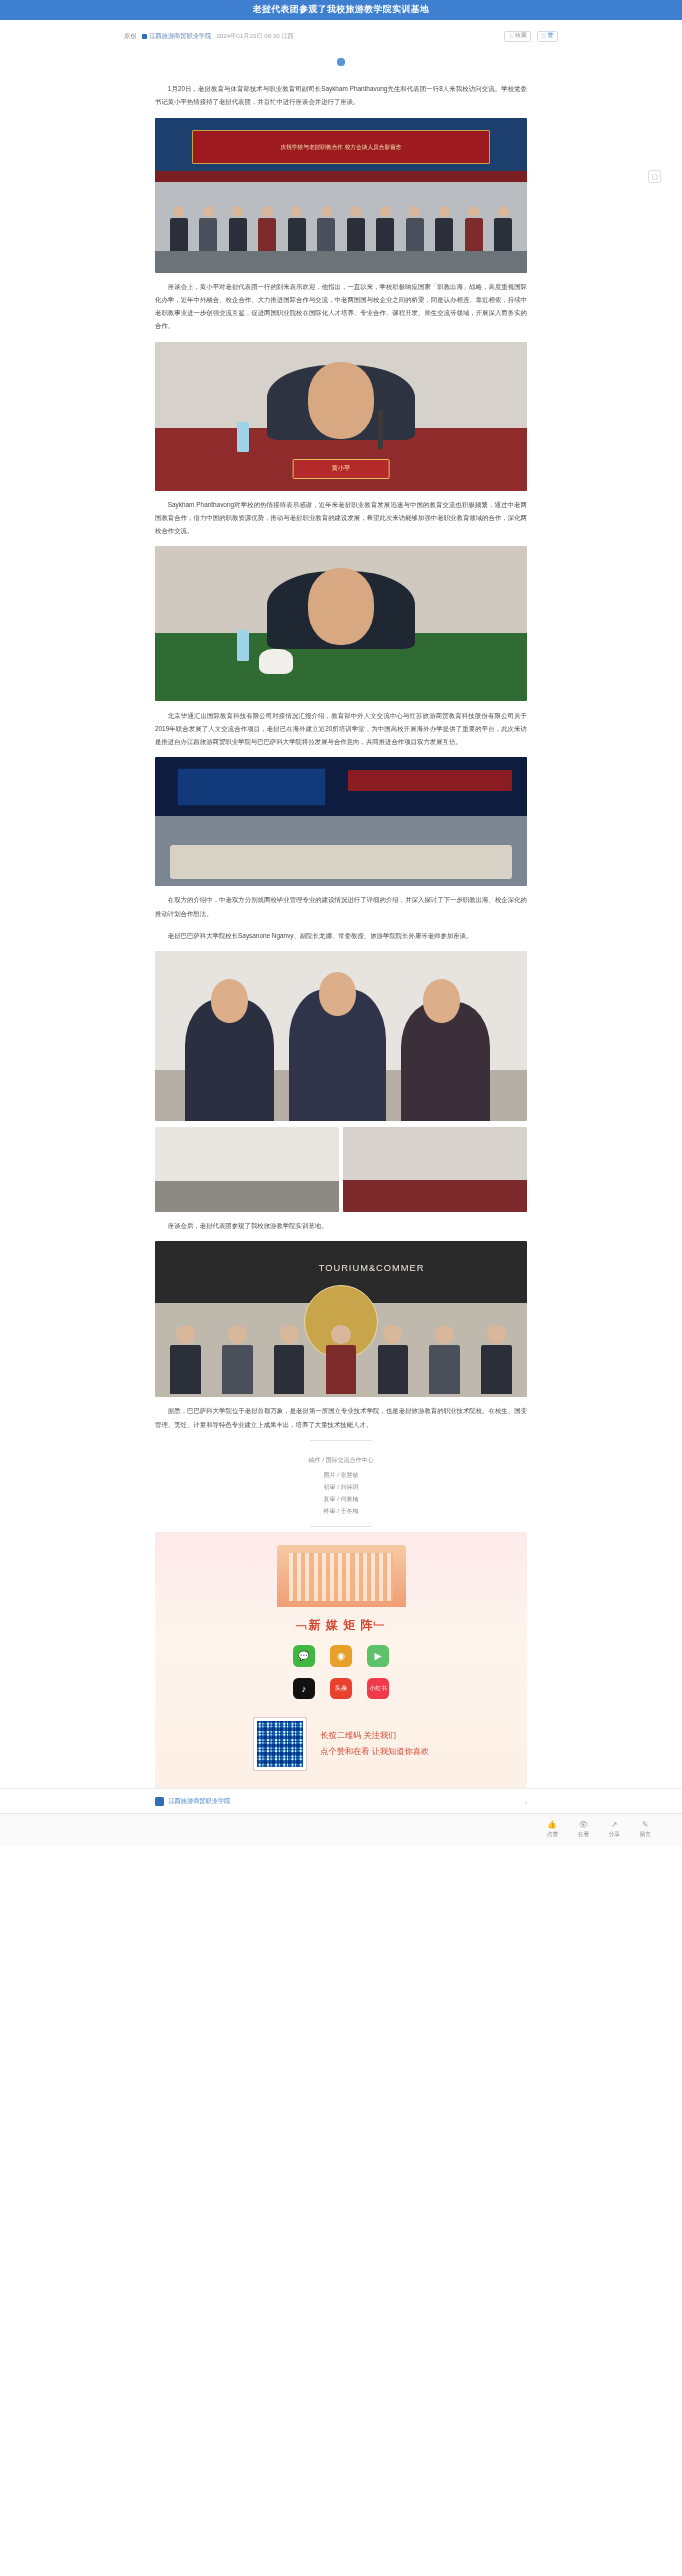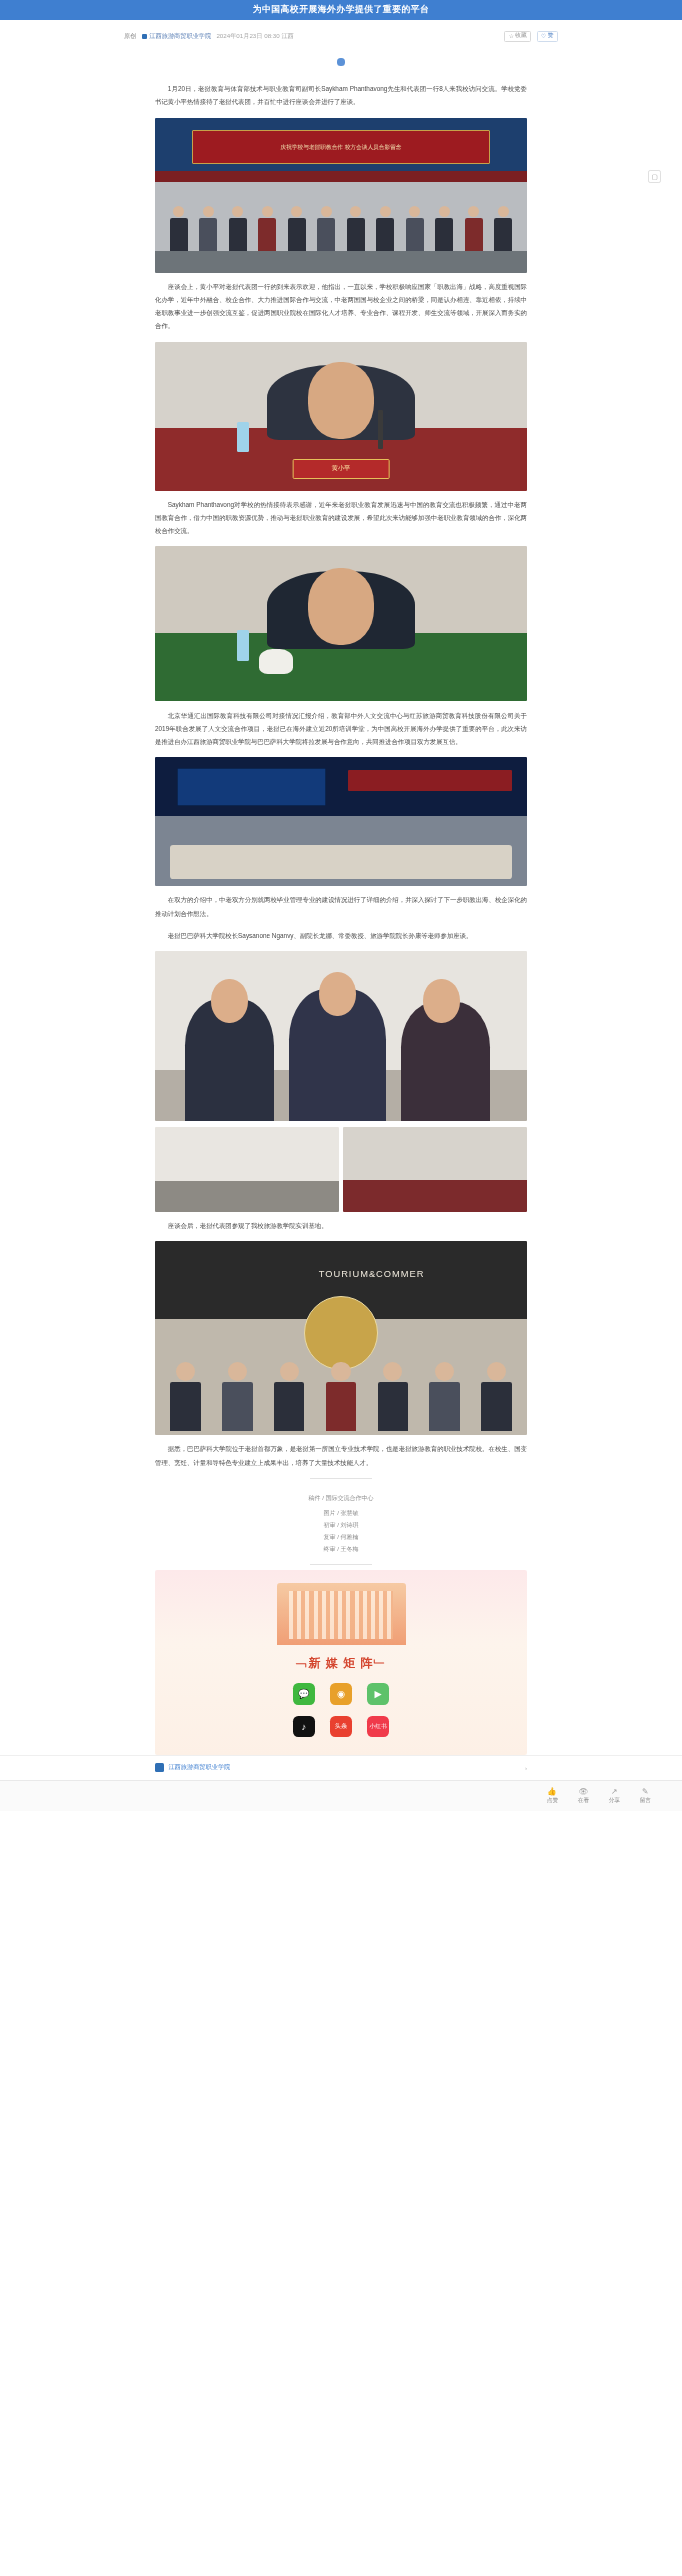--- a/index.html
+++ b/index.html
@@ -190,21 +190,21 @@
   }
   .ph-walk .f1 { left:15%; top:16%; width:10%; aspect-ratio:1/1.2; }
   .ph-walk .f2 { left:44%; top:12%; width:10%; aspect-ratio:1/1.2; }
   .ph-walk .f3 { left:72%; top:16%; width:10%; aspect-ratio:1/1.2; }
 
   .two-up { display:flex; gap:3.1px; }
   .two-up .photo { width: 50%; height: 85px; }
   .ph-small1 { background: linear-gradient(#e9e6e1 0 64%, #8d8a84 64% 100%); }
   .ph-small2 { background: linear-gradient(#d7d3cc 0 62%, #7c2a2c 62% 100%); }
 
-  .ph-lobby { height: 194px; background: linear-gradient(#2a2a2a 0 40%, #bfb8ac 40% 100%); }
+  .ph-lobby { height: 156px; background: linear-gradient(#2a2a2a 0 40%, #bfb8ac 40% 100%); }
   .ph-lobby .signtext {
     position:absolute; right:4%; top:10%; width:52%; height:14%;
     color:#efe9dc; font-size:9.3px; letter-spacing:1px; display:flex; align-items:center;
   }
   .ph-lobby .emblem {
     position:absolute; left:40%; top:28%; width:20%; aspect-ratio:1/1;
     border-radius:50%; background:#c8a44a; border:1.5px solid #e9d9a3;
   }
   .ph-lobby .row {
     position:absolute; left:4%; right:4%; bottom:2%; height:48%;
@@ -314,21 +314,21 @@
     background:#fff; display:flex; align-items:center; justify-content:center;
     font-size:6.7px; color:#9a9a9a;
   }
 </style>
 </head>
 <body>
 
 <div class="page">
 
   <div class="topbar">
-    <span class="title">为中国高校开展海外办学提供了重要的平台</span>
+    <span class="title">老挝代表团参观了我校旅游教学院实训基地</span>
   </div>
 
   <div class="article-head">
     <div class="meta-line">
       <span class="author">原创</span>
       <span class="account">
         <span class="acct-logo"></span>
         <span>江西旅游商贸职业学院</span>
       </span>
       <span class="date">2024年01月23日 08:30 江西</span>
@@ -538,20 +538,29 @@
             <span>♪</span>
           </div>
         <div class="social s-toutiao" style="font-size:6.2px">
             <span>头条</span>
           </div>
         <div class="social s-xhs" style="font-size:5.7px">
             <span>小红书</span>
           </div>
       </div>
 
+      <div class="qr-wrap">
+        <div class="qr">
+            <div class="qr-inner"></div>
+          </div>
+        <div class="qr-text">
+          <div>长按二维码 关注我们</div>
+          <div>点个赞和在看 让我知道你喜欢</div>
+        </div>
+      </div>
     </div>
 
   </div>
 
   <div class="acct-footer">
     <span class="logo"></span>
     <span class="name">江西旅游商贸职业学院</span>
     <span class="arrow">›</span>
   </div>
 

